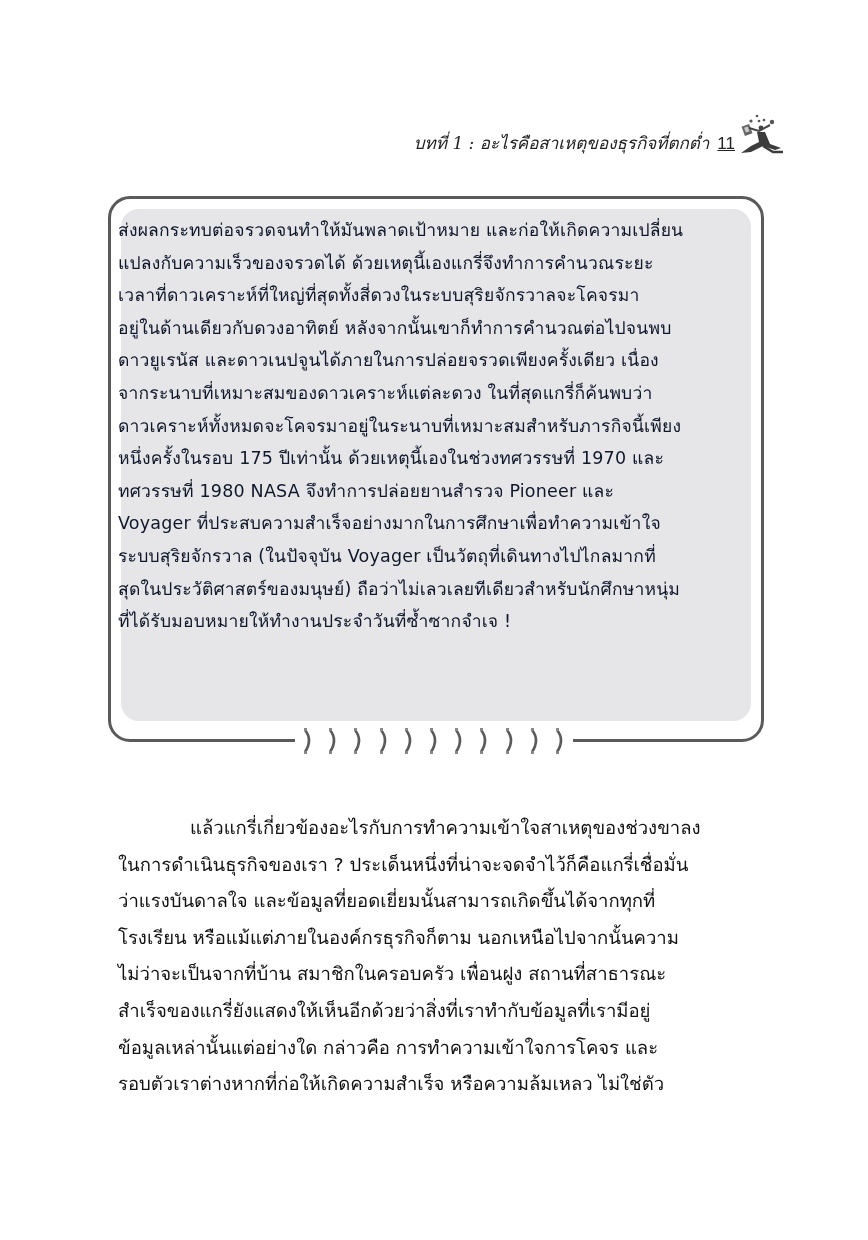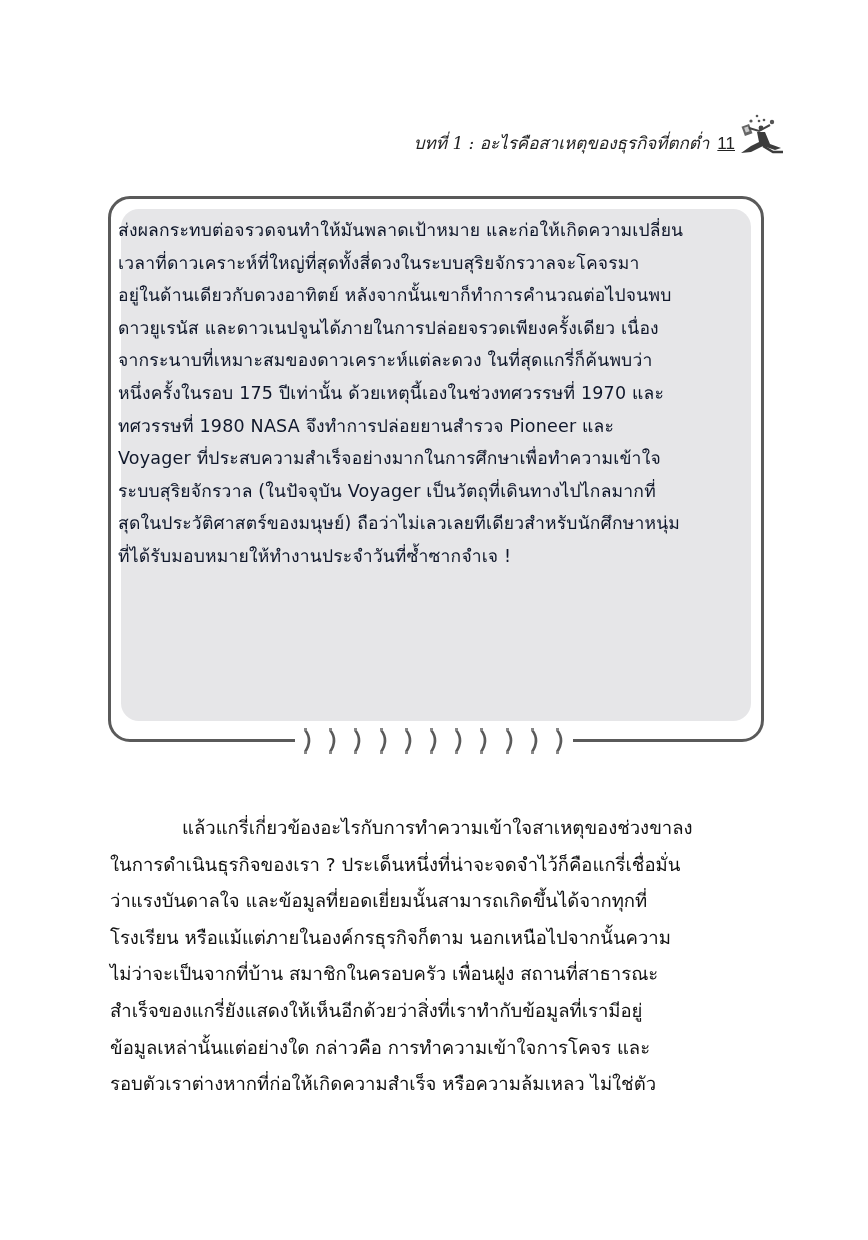--- a/index.html
+++ b/index.html
@@ -77,21 +77,21 @@
     .squiggle { width: 14px; height: 28px; }
 
     .body-text {
       position: absolute;
       left: 110px; top: 810px;
       width: 655px;
       font-size: 18.5px;
       line-height: 36.6px;
       color: #111;
     }
-    .body-text .line { white-space: nowrap; display: block; }
+    .body-text .line { white-space: nowrap; display: block; margin-left: 8px; }
     .body-text .indent { padding-left: 72px; }
   </style>
 </head>
 <body>
 
 <div class="running-header">
   <span class="header-chapter">บทที่ 1 : อะไรคือสาเหตุของธุรกิจที่ตกต่ำ</span>
   <span class="header-page">11</span>
   <svg class="runner-icon" viewBox="0 0 46 46">
     <circle cx="20" cy="4" r="1.3" fill="#555"></circle>
@@ -107,24 +107,26 @@
     <path d="M26 34 L36 40 L46 40" stroke="#3c3c3c" stroke-width="2.5" fill="none"></path>
   </svg>
 </div>
 
 <div class="box-outer">
   <div class="box-inner"></div>
 </div>
 
 <div class="box-text">
   <span class="line">ส่งผลกระทบต่อจรวดจนทำให้มันพลาดเป้าหมาย และก่อให้เกิดความเปลี่ยน</span>
+  <span class="line">แปลงกับความเร็วของจรวดได้ ด้วยเหตุนี้เองแกรี่จึงทำการคำนวณระยะ</span>
   <span class="line">เวลาที่ดาวเคราะห์ที่ใหญ่ที่สุดทั้งสี่ดวงในระบบสุริยจักรวาลจะโคจรมา</span>
   <span class="line">อยู่ในด้านเดียวกับดวงอาทิตย์ หลังจากนั้นเขาก็ทำการคำนวณต่อไปจนพบ</span>
   <span class="line">ดาวยูเรนัส และดาวเนปจูนได้ภายในการปล่อยจรวดเพียงครั้งเดียว เนื่อง</span>
   <span class="line">จากระนาบที่เหมาะสมของดาวเคราะห์แต่ละดวง ในที่สุดแกรี่ก็ค้นพบว่า</span>
+  <span class="line">ดาวเคราะห์ทั้งหมดจะโคจรมาอยู่ในระนาบที่เหมาะสมสำหรับภารกิจนี้เพียง</span>
   <span class="line">หนึ่งครั้งในรอบ 175 ปีเท่านั้น ด้วยเหตุนี้เองในช่วงทศวรรษที่ 1970 และ</span>
   <span class="line">ทศวรรษที่ 1980 NASA จึงทำการปล่อยยานสำรวจ Pioneer และ</span>
   <span class="line">Voyager ที่ประสบความสำเร็จอย่างมากในการศึกษาเพื่อทำความเข้าใจ</span>
   <span class="line">ระบบสุริยจักรวาล (ในปัจจุบัน Voyager เป็นวัตถุที่เดินทางไปไกลมากที่</span>
   <span class="line">สุดในประวัติศาสตร์ของมนุษย์) ถือว่าไม่เลวเลยทีเดียวสำหรับนักศึกษาหนุ่ม</span>
   <span class="line">ที่ได้รับมอบหมายให้ทำงานประจำวันที่ซ้ำซากจำเจ !</span>
 </div>
 
 <div class="squiggle-bar">
   <svg class="squiggle" viewBox="0 0 14 28">

